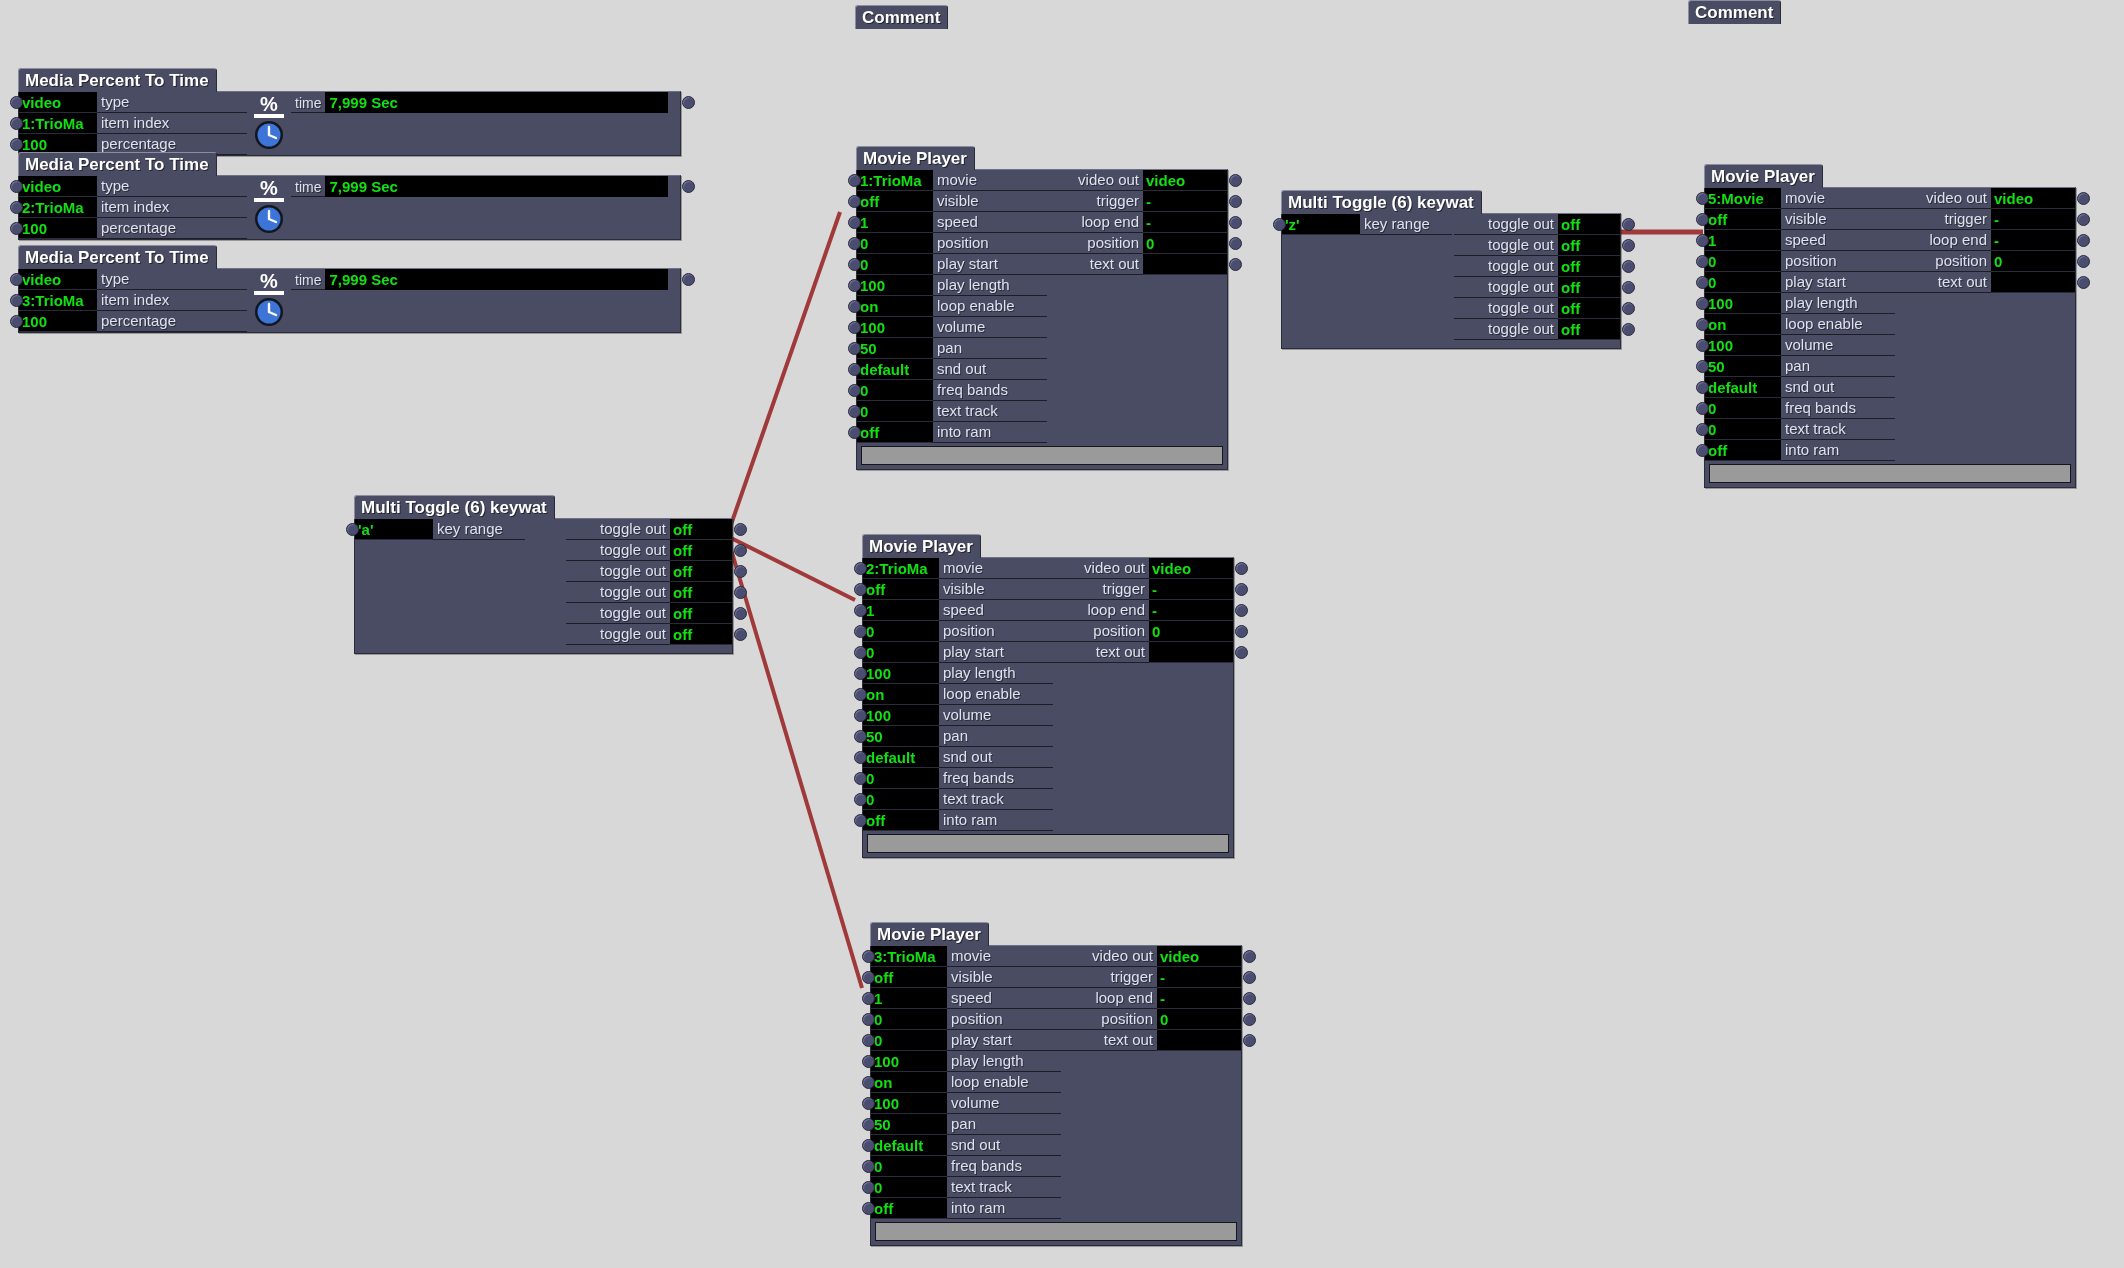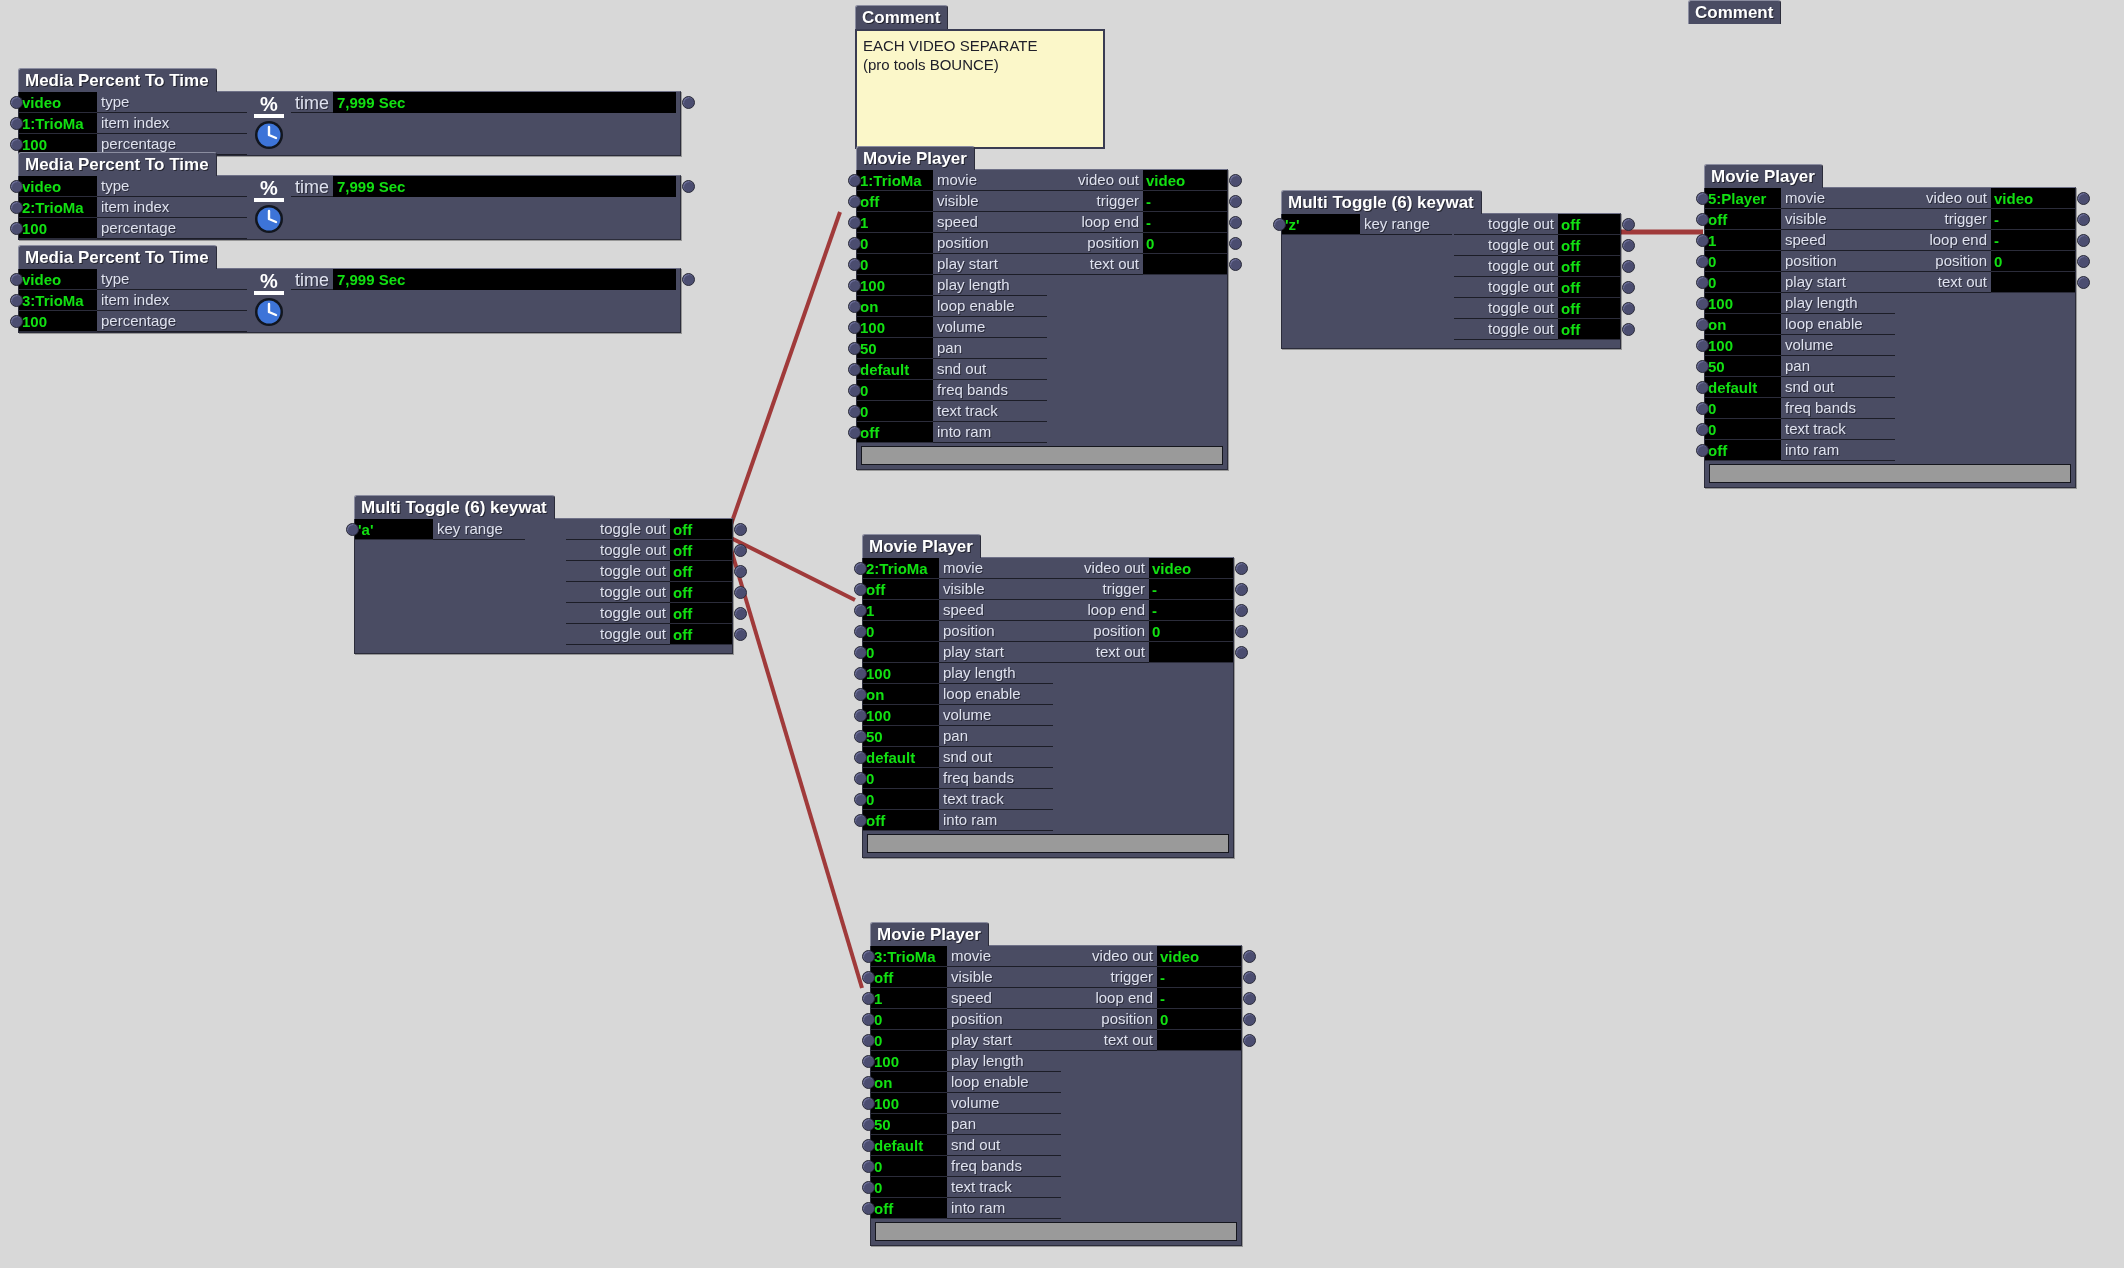--- a/index.html
+++ b/index.html
@@ -96,21 +96,21 @@
   .mptt-right{flex:1;position:relative;}
   .mptt .val{width:78px;}
   .mptt .lbl{width:150px;}
   .pct-clock{position:absolute;left:4px;top:2px;width:36px;height:58px;}
 
   .timebar{
     position:absolute;left:0;top:0;height:21px;
     display:flex;align-items:center;
   }
   .time-lbl{
-    color:#dfe2ef;font-size:18px;line-height:20px;padding:0 4px;
+    color:#dfe2ef;font-size:14px;line-height:20px;padding:0 4px;
     text-shadow:1px 1px 0 #2b2c3a;border-bottom:1px solid #1c1d27;
     height:20px;box-sizing:border-box;
   }
   .time-val{
     background:#000;color:#12e012;font-weight:bold;font-size:15px;
     line-height:21px;height:21px;padding:0 4px;box-sizing:border-box;
   }
 
   
   .comment .note{
@@ -239,22 +239,21 @@
             </svg>
           </div>
           <div class="mptt-right">
             <div class="timebar">
               <div class="time-lbl">time</div>
               <div class="time-val" style="width: 343px;">7,999 Sec</div>
             </div>
           </div>
         </div>
       </div><div class="port" style="left: 664px; top: 28px;"></div></div>
-    <div class="node comment" style="left: 855px; top: 5px; width: 250px;"><div class="node-title">Comment</div><div class="note" style="height: 120px;">EACH VIDEO SEPARATE
-(pro tools BOUNCE)</div></div>
+    <div class="node comment" style="left: 855px; top: 5px; width: 250px;"><div class="node-title">Comment</div></div>
     <div class="node comment" style="left: 1688px; top: 0px; width: 258px;"><div class="node-title">Comment</div></div>
     <div class="node multi-toggle" style="left: 354px; top: 495px; width: 379px;"><div class="node-title">Multi Toggle (6) keywat</div><div class="port" style="left: -8px; top: 28px;"></div><div class="port" style="left: 380px; top: 28px;"></div><div class="port" style="left: 380px; top: 49px;"></div><div class="port" style="left: 380px; top: 70px;"></div><div class="port" style="left: 380px; top: 91px;"></div><div class="port" style="left: 380px; top: 112px;"></div><div class="port" style="left: 380px; top: 133px;"></div><div class="node-body">
         <div class="rows">
           <div class="row">
             <div class="val" style="width: 78px;">'a'</div>
             <div class="lbl" style="width: 92px;">key range</div>
             <div class="spacer"></div>
             <div class="lbl right" style="width: 104px;">toggle out</div>
             <div class="val" style="width: 62px;">off</div>
           </div>
@@ -545,21 +544,21 @@
           <div class="row">
             <div class="val" style="width: 76px;">off</div>
             <div class="lbl" style="width: 114px;">into ram</div>
           </div>
         </div>
         <div class="scrollstrip"></div>
       </div></div>
     <div class="node movie-player" style="left: 1704px; top: 164px; width: 372px;"><div class="node-title">Movie Player</div><div class="port" style="left: 373px; top: 28px;"></div><div class="port" style="left: -8px; top: 28px;"></div><div class="port" style="left: 373px; top: 49px;"></div><div class="port" style="left: -8px; top: 49px;"></div><div class="port" style="left: 373px; top: 70px;"></div><div class="port" style="left: -8px; top: 70px;"></div><div class="port" style="left: 373px; top: 91px;"></div><div class="port" style="left: -8px; top: 91px;"></div><div class="port" style="left: 373px; top: 112px;"></div><div class="port" style="left: -8px; top: 112px;"></div><div class="port" style="left: -8px; top: 133px;"></div><div class="port" style="left: -8px; top: 154px;"></div><div class="port" style="left: -8px; top: 175px;"></div><div class="port" style="left: -8px; top: 196px;"></div><div class="port" style="left: -8px; top: 217px;"></div><div class="port" style="left: -8px; top: 238px;"></div><div class="port" style="left: -8px; top: 259px;"></div><div class="port" style="left: -8px; top: 280px;"></div><div class="node-body">
         <div class="rows">
           <div class="row">
-            <div class="val" style="width: 76px;">5:Player</div>
+            <div class="val" style="width: 76px;">5:Movie</div>
             <div class="lbl" style="width: 114px;">movie</div>
             <div class="spacer"></div>
             <div class="lbl right" style="width: 96px;">video out</div>
             <div class="val" style="width: 84px;">video</div>
           </div>
           <div class="row">
             <div class="val" style="width: 76px;">off</div>
             <div class="lbl" style="width: 114px;">visible</div>
             <div class="spacer"></div>
             <div class="lbl right" style="width: 96px;">trigger</div>

